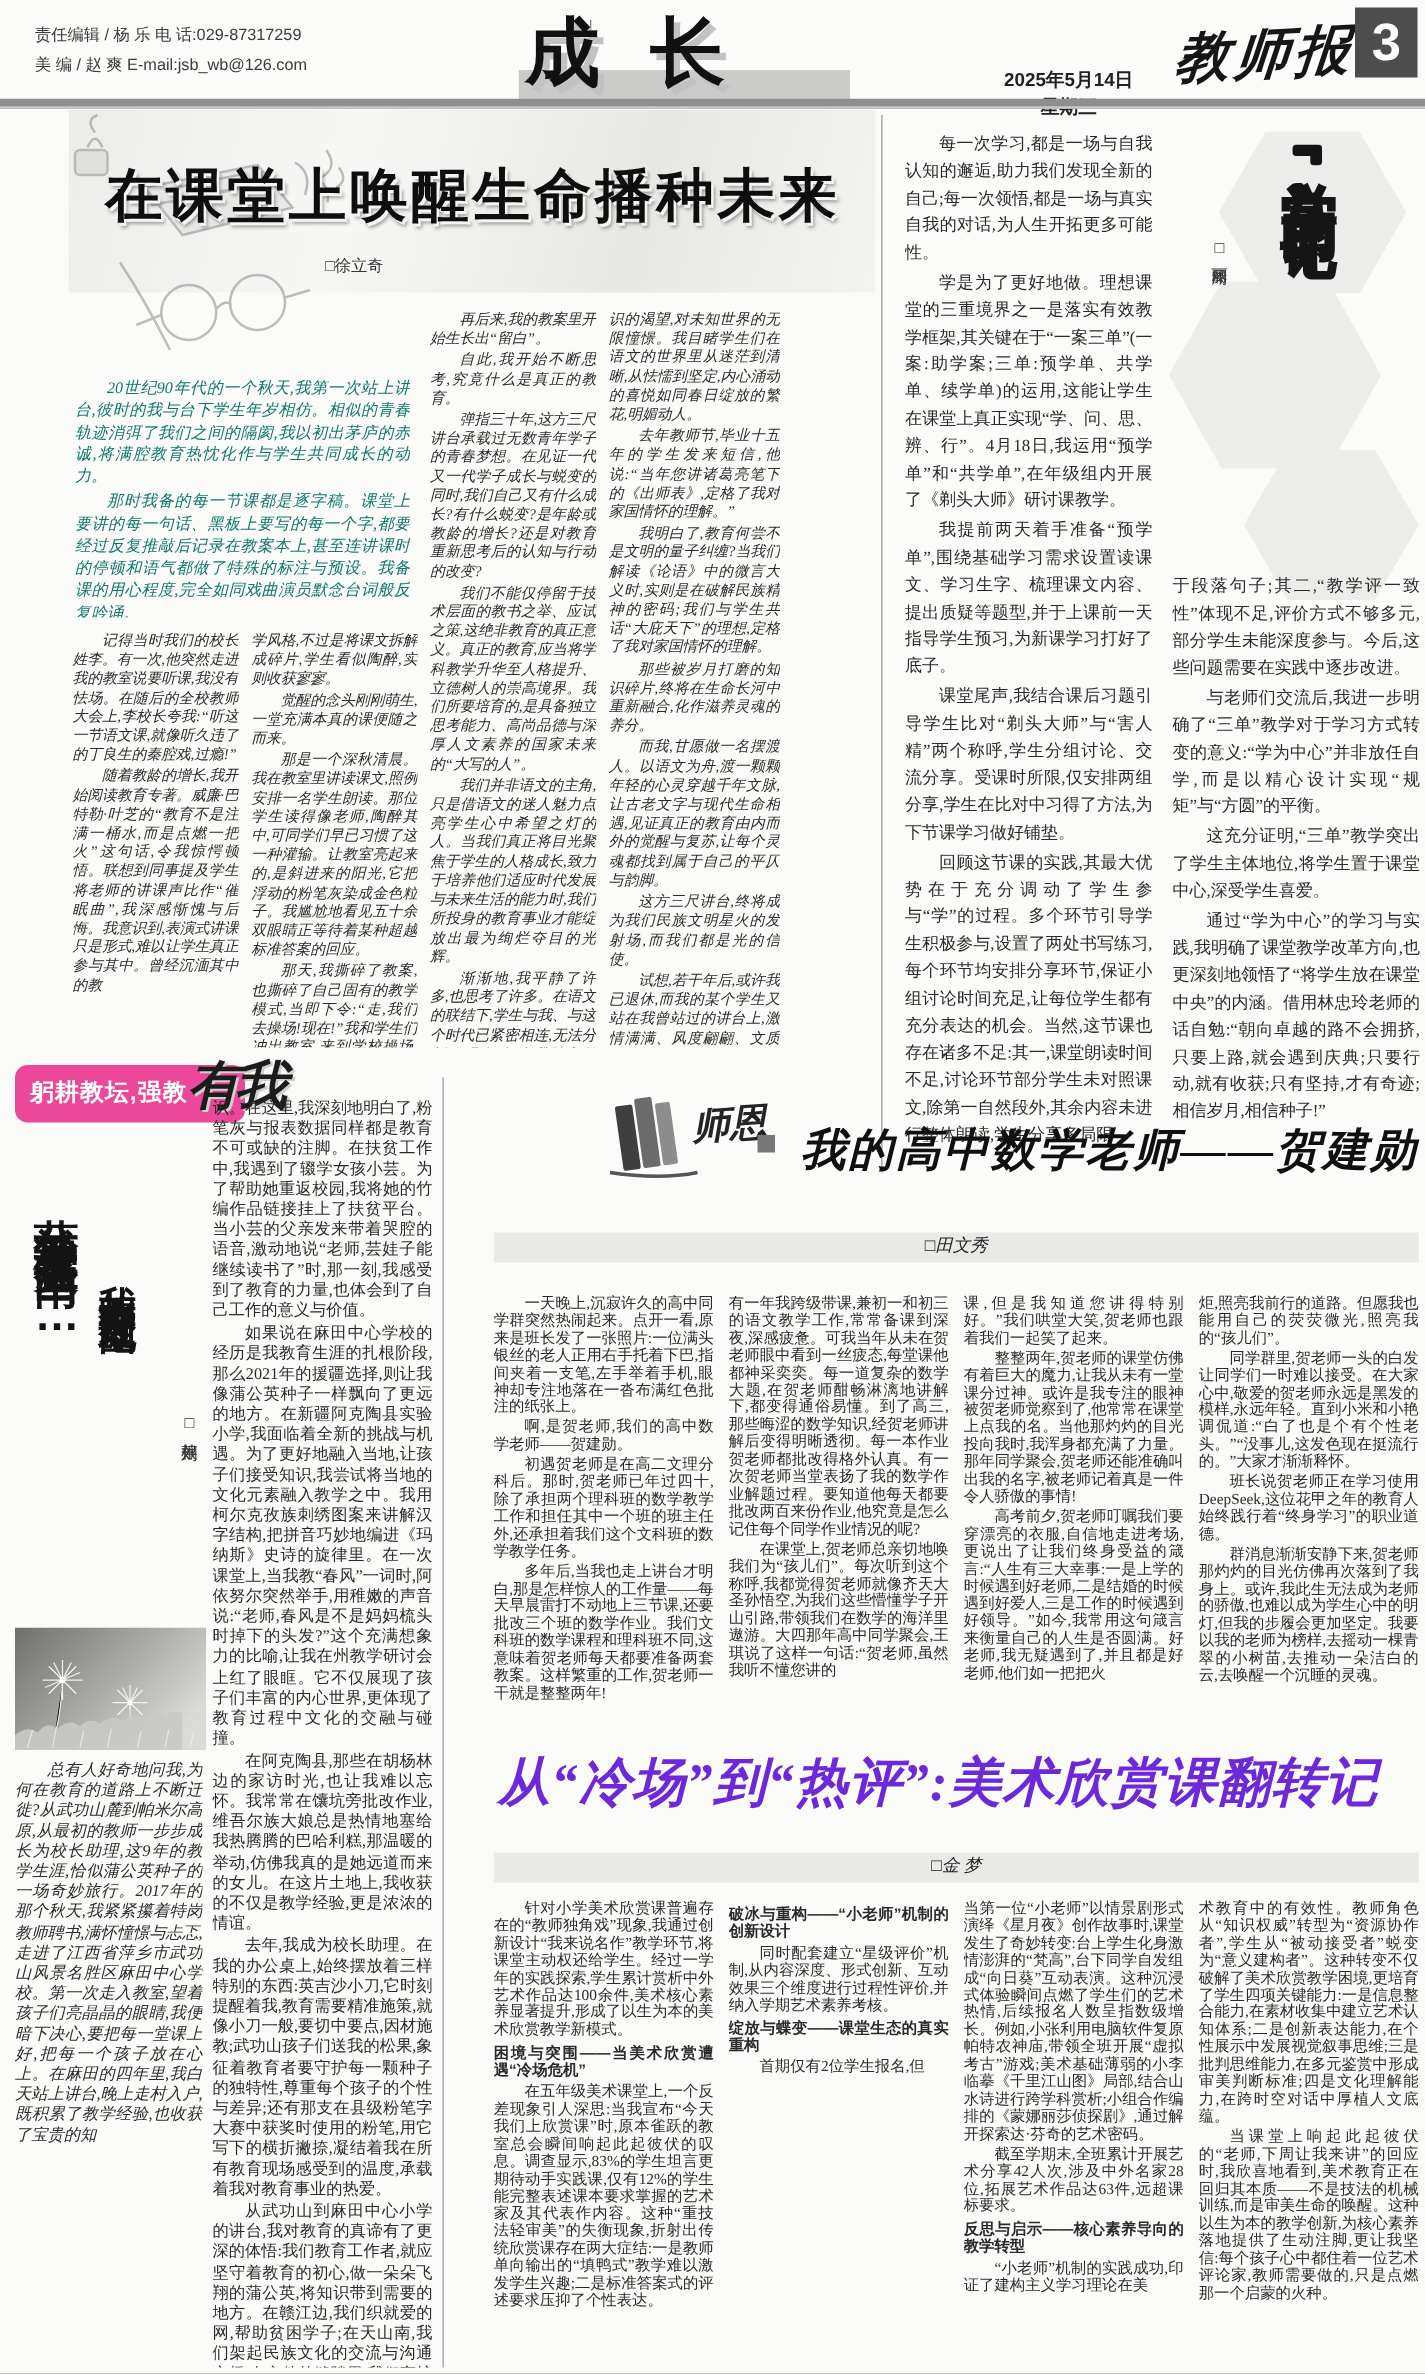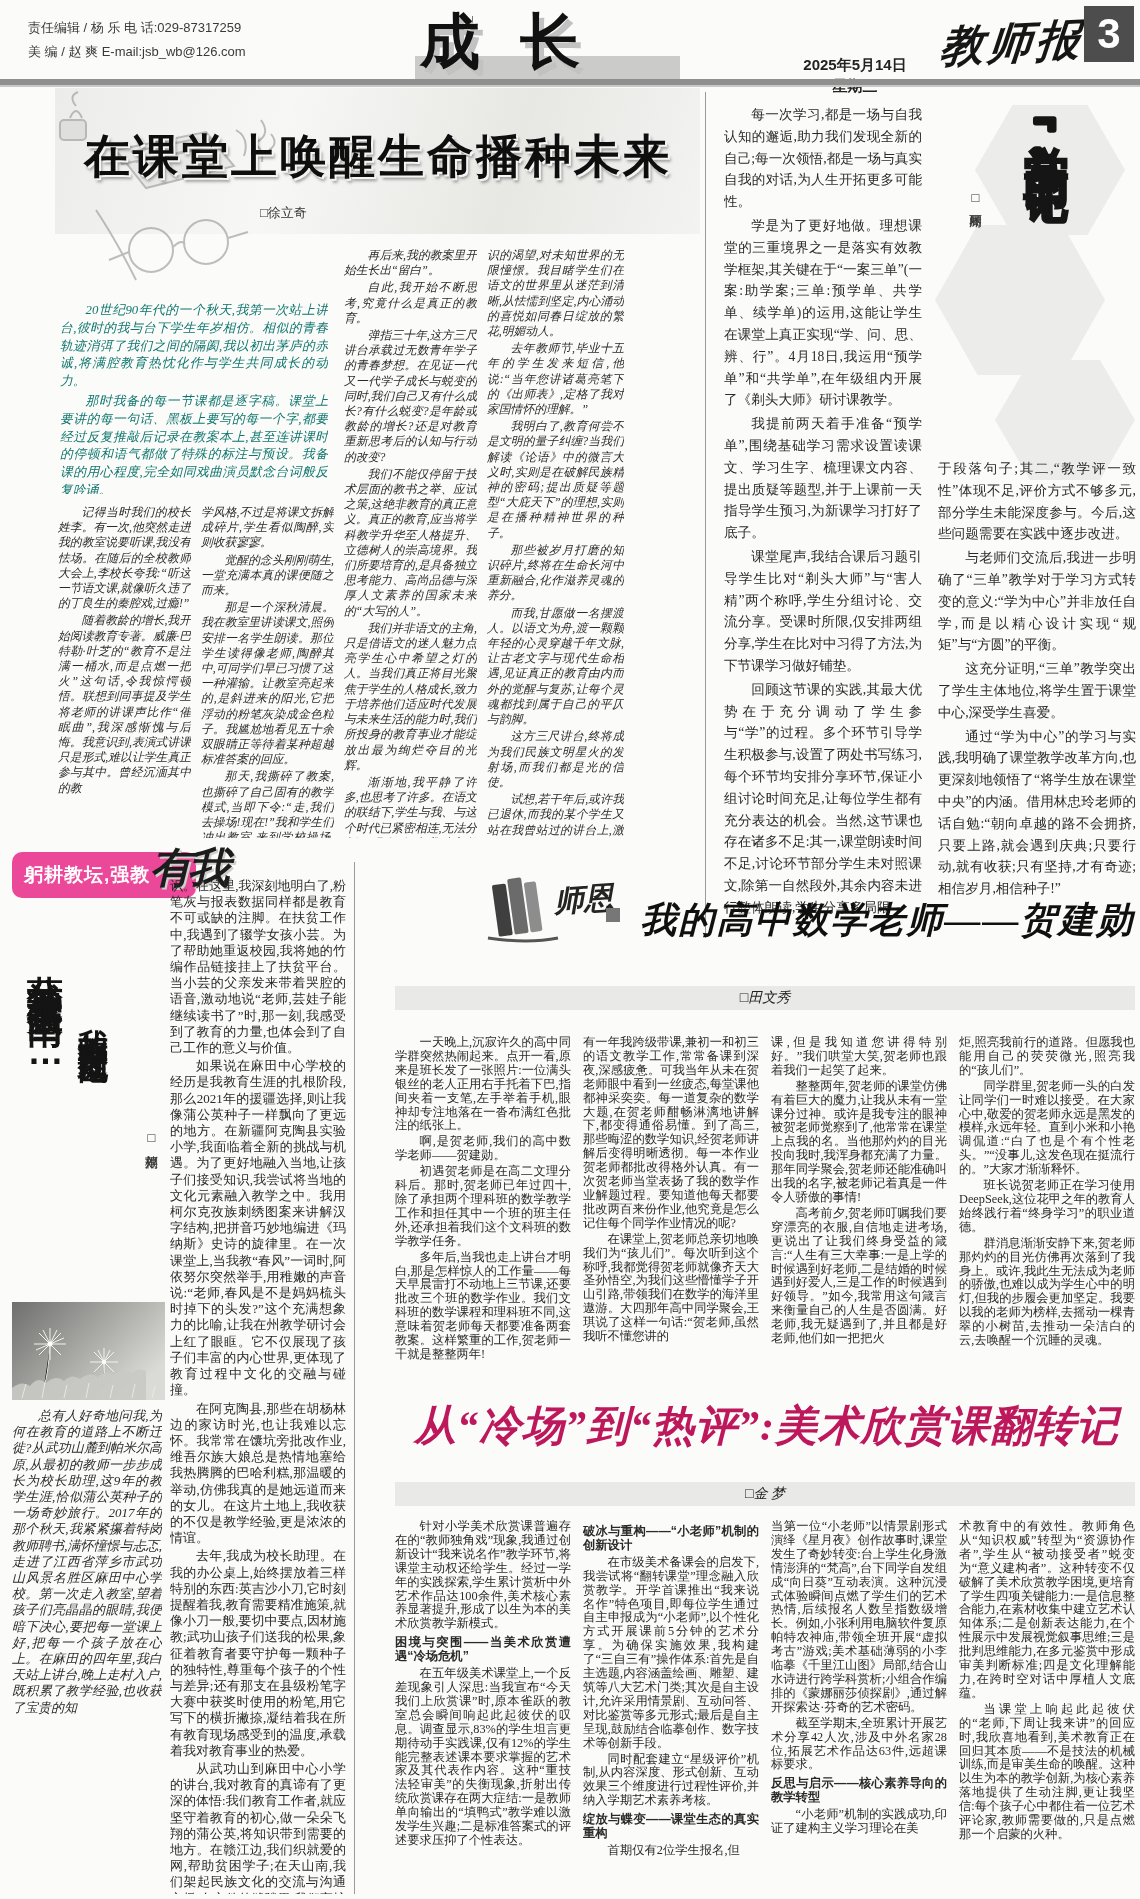--- a/index.html
+++ b/index.html
@@ -71,22 +71,22 @@
   #shien-title{left:640px;top:896px;width:495px;text-align:center;font-size:36px;font-weight:bold;
     font-style:italic;letter-spacing:2px;color:#101010;}
   .byline-bar{background:#e9e9e7;text-align:center;font-size:14px;line-height:24px;color:#222;
     font-style:italic;}
   #shien-byline{left:395px;top:986px;width:740px;height:24px;}
   #shien-c1{left:395px;top:1036px;width:176px;height:337px;}
   #shien-c2{left:583px;top:1036px;width:176px;height:337px;}
   #shien-c3{left:771px;top:1036px;width:176px;height:337px;}
   #shien-c4{left:959px;top:1036px;width:176px;height:337px;}
   
-  #art-title{left:398px;top:1398px;width:737px;text-align:center;font-size:42px;font-weight:bold;
-    font-style:italic;letter-spacing:1px;color:#be185d;}
+  #art-title{left:398px;top:1398px;width:737px;text-align:left;font-size:42px;font-weight:bold;
+    font-style:italic;letter-spacing:1px;color:#6d28d9;}
   #art-byline{left:395px;top:1482px;width:740px;height:24px;}
   #art-c1{left:395px;top:1520px;width:176px;height:374px;}
   #art-c2{left:583px;top:1520px;width:176px;height:374px;}
   #art-c3{left:771px;top:1520px;width:176px;height:374px;}
   #art-c4{left:959px;top:1520px;width:176px;height:374px;}
 </style>
 </head>
 <body>
 
 <div class="page">
@@ -140,21 +140,21 @@
       <p>再后来,我的教案里开始生长出“留白”。</p>
       <p>自此,我开始不断思考,究竟什么是真正的教育。</p>
       <p>弹指三十年,这方三尺讲台承载过无数青年学子的青春梦想。在见证一代又一代学子成长与蜕变的同时,我们自己又有什么成长?有什么蜕变?是年龄或教龄的增长?还是对教育重新思考后的认知与行动的改变?</p>
       <p>我们不能仅停留于技术层面的教书之举、应试之策,这绝非教育的真正意义。真正的教育,应当将学科教学升华至人格提升、立德树人的崇高境界。我们所要培育的,是具备独立思考能力、高尚品德与深厚人文素养的国家未来的“大写的人”。</p>
       <p>我们并非语文的主角,只是借语文的迷人魅力点亮学生心中希望之灯的人。当我们真正将目光聚焦于学生的人格成长,致力于培养他们适应时代发展与未来生活的能力时,我们所投身的教育事业才能绽放出最为绚烂夺目的光辉。</p>
       <p>渐渐地,我平静了许多,也思考了许多。在语文的联结下,学生与我、与这个时代已紧密相连,无法分割。现在,每当我踏入教室,总能看到那一双双充满期待与好奇的眼眸。那是对知</p>
     </div>
   <div class="col body-s" id="main-c4">
       <p class="ni">识的渴望,对未知世界的无限憧憬。我目睹学生们在语文的世界里从迷茫到清晰,从怯懦到坚定,内心涌动的喜悦如同春日绽放的繁花,明媚动人。</p>
       <p>去年教师节,毕业十五年的学生发来短信,他说:“当年您讲诸葛亮笔下的《出师表》,定格了我对家国情怀的理解。”</p>
-      <p>我明白了,教育何尝不是文明的量子纠缠?当我们解读《论语》中的微言大义时,实则是在破解民族精神的密码;提出质疑等题型“大庇天下”的理想,实则是在播种精神世界的种子。</p>
+      <p>我明白了,教育何尝不是文明的量子纠缠?当我们解读《论语》中的微言大义时,实则是在破解民族精神的密码;我们与学生共话“大庇天下”的理想,定格了我对家国情怀的理解。</p>
       <p>那些被岁月打磨的知识碎片,终将在生命长河中重新融合,化作滋养灵魂的养分。</p>
       <p>而我,甘愿做一名摆渡人。以语文为舟,渡一颗颗年轻的心灵穿越千年文脉,让古老文字与现代生命相遇,见证真正的教育由内而外的觉醒与复苏,让每个灵魂都找到属于自己的平仄与韵脚。</p>
       <p>这方三尺讲台,终将成为我们民族文明星火的发射场,而我们都是光的信使。</p>
       <p>试想,若干年后,或许我已退休,而我的某个学生又站在我曾站过的讲台上,激情满满、风度翩翩、文质彬彬……</p>
     </div>
 
   <div class="abs" id="vrule1"></div>
   <div class="abs" id="xue-hex">
     <div class="hex" style="left:40px;top:10px;width:150px;height:130px"></div>
     <div class="hex" style="left:0px;top:130px;width:170px;height:150px"></div>
@@ -280,21 +280,20 @@
 
   <div class="abs" id="art-title">从“冷场”到“热评”:美术欣赏课翻转记</div>
   <div class="abs byline-bar" id="art-byline">□金 梦</div>
   <div class="col body-t" id="art-c1">
       <p>针对小学美术欣赏课普遍存在的“教师独角戏”现象,我通过创新设计“我来说名作”教学环节,将课堂主动权还给学生。经过一学年的实践探索,学生累计赏析中外艺术作品达100余件,美术核心素养显著提升,形成了以生为本的美术欣赏教学新模式。</p>
       <p class="sub">困境与突围——当美术欣赏遭遇“冷场危机”</p>
       <p>在五年级美术课堂上,一个反差现象引人深思:当我宣布“今天我们上欣赏课”时,原本雀跃的教室总会瞬间响起此起彼伏的叹息。调查显示,83%的学生坦言更期待动手实践课,仅有12%的学生能完整表述课本要求掌握的艺术家及其代表作内容。这种“重技法轻审美”的失衡现象,折射出传统欣赏课存在两大症结:一是教师单向输出的“填鸭式”教学难以激发学生兴趣;二是标准答案式的评述要求压抑了个性表达。</p>
     </div>
   <div class="col body-t" id="art-c2">
       <p class="sub">破冰与重构——“小老师”机制的创新设计</p>
-      <p>在市级美术备课会的启发下,我尝试将“翻转课堂”理念融入欣赏教学。开学首课推出“我来说名作”特色项目,即每位学生通过自主申报成为“小老师”,以个性化方式开展课前5分钟的艺术分享。为确保实施效果,我构建了“三自三有”操作体系:首先是自主选题,内容涵盖绘画、雕塑、建筑等八大艺术门类;其次是自主设计,允许采用情景剧、互动问答、对比鉴赏等多元形式;最后是自主呈现,鼓励结合临摹创作、数字技术等创新手段。</p>
       <p>同时配套建立“星级评价”机制,从内容深度、形式创新、互动效果三个维度进行过程性评价,并纳入学期艺术素养考核。</p>
       <p class="sub">绽放与蝶变——课堂生态的真实重构</p>
       <p>首期仅有2位学生报名,但</p>
     </div>
   <div class="col body-t" id="art-c3">
       <p class="ni">当第一位“小老师”以情景剧形式演绎《星月夜》创作故事时,课堂发生了奇妙转变:台上学生化身激情澎湃的“梵高”,台下同学自发组成“向日葵”互动表演。这种沉浸式体验瞬间点燃了学生们的艺术热情,后续报名人数呈指数级增长。例如,小张利用电脑软件复原帕特农神庙,带领全班开展“虚拟考古”游戏;美术基础薄弱的小李临摹《千里江山图》局部,结合山水诗进行跨学科赏析;小组合作编排的《蒙娜丽莎侦探剧》,通过解开探索达·芬奇的艺术密码。</p>
       <p>截至学期末,全班累计开展艺术分享42人次,涉及中外名家28位,拓展艺术作品达63件,远超课标要求。</p>
       <p class="sub">反思与启示——核心素养导向的教学转型</p>
       <p>“小老师”机制的实践成功,印证了建构主义学习理论在美</p>
     </div>

